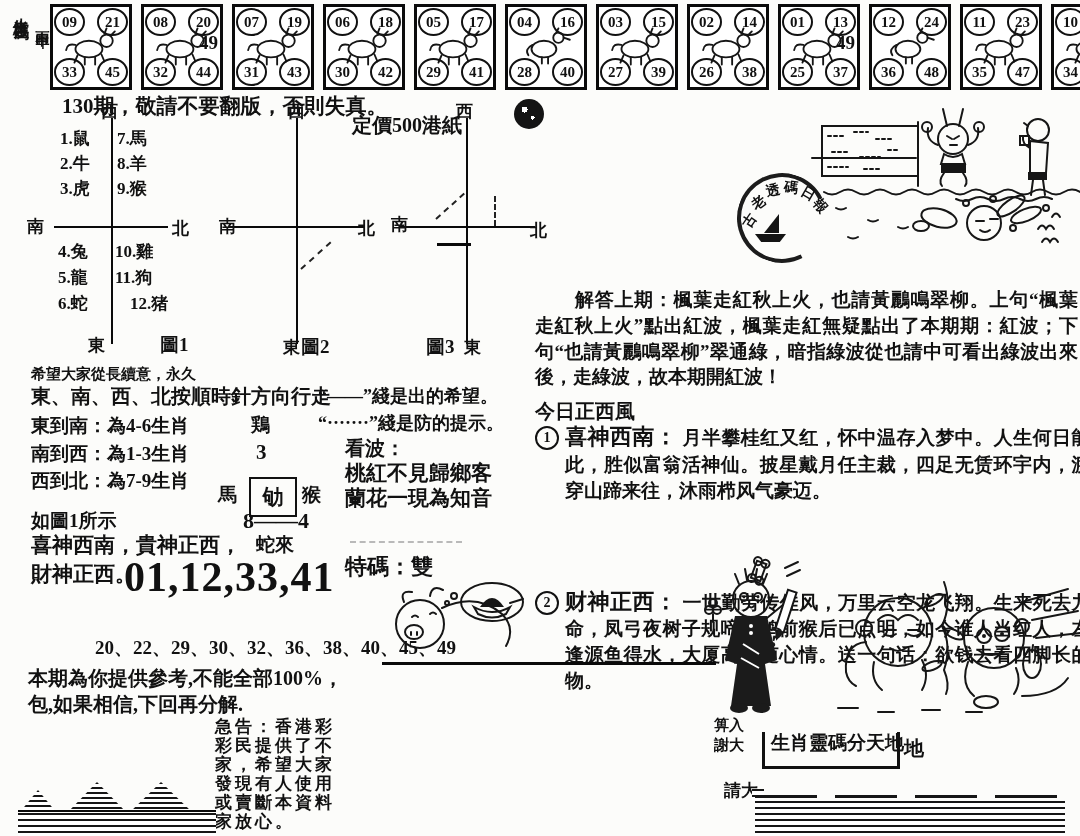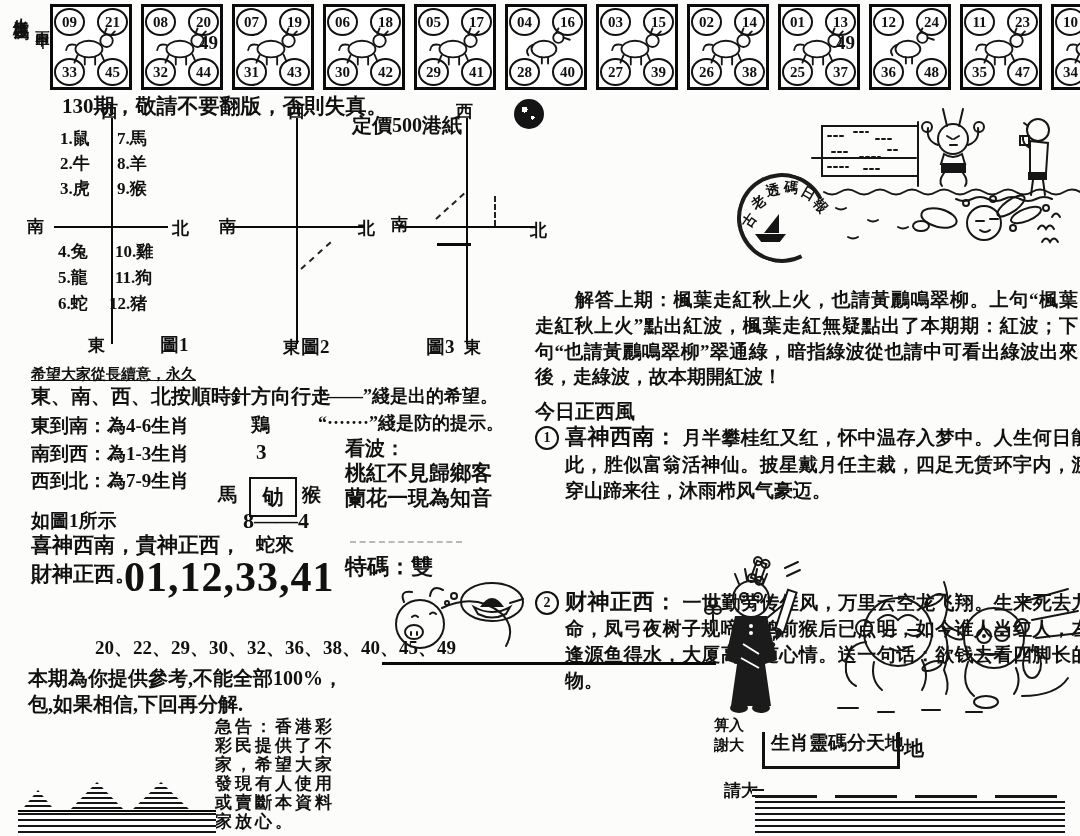--- a/index.html
+++ b/index.html
@@ -205,21 +205,21 @@
   <div class="zl" style="left:117px;top:127px;">7.馬</div>
   <div class="zl" style="left:60px;top:152px;">2.牛</div>
   <div class="zl" style="left:117px;top:152px;">8.羊</div>
   <div class="zl" style="left:60px;top:177px;">3.虎</div>
   <div class="zl" style="left:117px;top:177px;">9.猴</div>
   <div class="zl" style="left:58px;top:240px;">4.兔</div>
   <div class="zl" style="left:115px;top:240px;">10.雞</div>
   <div class="zl" style="left:58px;top:266px;">5.龍</div>
   <div class="zl" style="left:115px;top:266px;">11.狗</div>
   <div class="zl" style="left:58px;top:292px;">6.蛇</div>
-  <div class="zl" style="left:109px;top:292px;font-family:Liberation Serif, serif;">12.猪</div>
+  <div class="zl" style="left:130px;top:292px;font-family:Liberation Serif, serif;">12.猪</div>
 
   <div class="dir" style="left:288px;top:100px;">西</div>
   <div class="vline" style="left:296px;top:118px;height:226px;"></div>
   <div class="hline" style="left:229px;top:226px;width:136px;"></div>
   <div class="dir" style="left:219px;top:215px;">南</div>
   <div class="dir" style="left:358px;top:217px;">北</div>
   <div class="dir" style="left:283px;top:336px;">東</div>
   <div class="figlab" style="left:301px;top:334px;">圖2</div>
   <div class="dashline" style="left:301px;top:268px;width:40px;transform:rotate(-42deg);"></div>
 
@@ -273,21 +273,21 @@
     <ellipse cx="133" cy="122" rx="18" ry="9" transform="rotate(14 133 122)" class="ln"></ellipse>
     <ellipse cx="115" cy="130" rx="8" ry="5" class="ln"></ellipse>
     <circle cx="160" cy="107" r="3" class="ln"></circle>
       <circle cx="187" cy="103" r="3" class="ln"></circle>
     <circle cx="207" cy="132" r="3" class="ln"></circle>
       <circle cx="240" cy="112" r="3" class="ln"></circle>
     <path class="ln" d="M232,133 q4,-7 8,0 q4,-7 8,0 M236,146 q4,-7 8,0 q4,-7 8,0 M246,121 q4,-7 8,0"></path>
     <path class="ln" d="M30,112 q5,3 10,0 M62,124 q5,3 10,0 M42,141 q5,3 10,0 M92,131 q5,3 10,0"></path>
   </svg>
 
-  <div class="t" style="left:31px;top:365px;font-size:15px;text-decoration:underline;">希望大家從長續意，永久</div>
+  <div class="t" style="left:31px;top:365px;font-size:15px;">希望大家從長續意，永久</div>
   <div class="t" style="left:31px;top:383px;font-size:20px;">東、南、西、北按順時針方向行走</div>
   <div class="t" style="left:31px;top:413px;font-size:19px;">東到南：為4-6生肖</div>
   <div class="t" style="left:31px;top:441px;font-size:19px;">南到西：為1-3生肖</div>
   <div class="t" style="left:31px;top:468px;font-size:19px;">西到北：為7-9生肖</div>
   <div class="t" style="left:31px;top:508px;font-size:19px;">如圖1所示</div>
   <div class="t" style="left:31px;top:531px;font-size:21px;">喜神西南，貴神正西，</div>
   <div class="t" style="left:31px;top:560px;font-size:21px;">財神正西。</div>
   <div class="t" style="left:124px;top:553px;font-size:42px;letter-spacing:1px;">01,12,33,41</div>
   <div class="t" style="left:95px;top:635px;font-size:19px;">20、22、29、30、32、36、38、40、45、49</div>
   <div class="t" style="left:28px;top:665px;font-size:20px;">本期為你提供參考,不能全部100%，</div>

